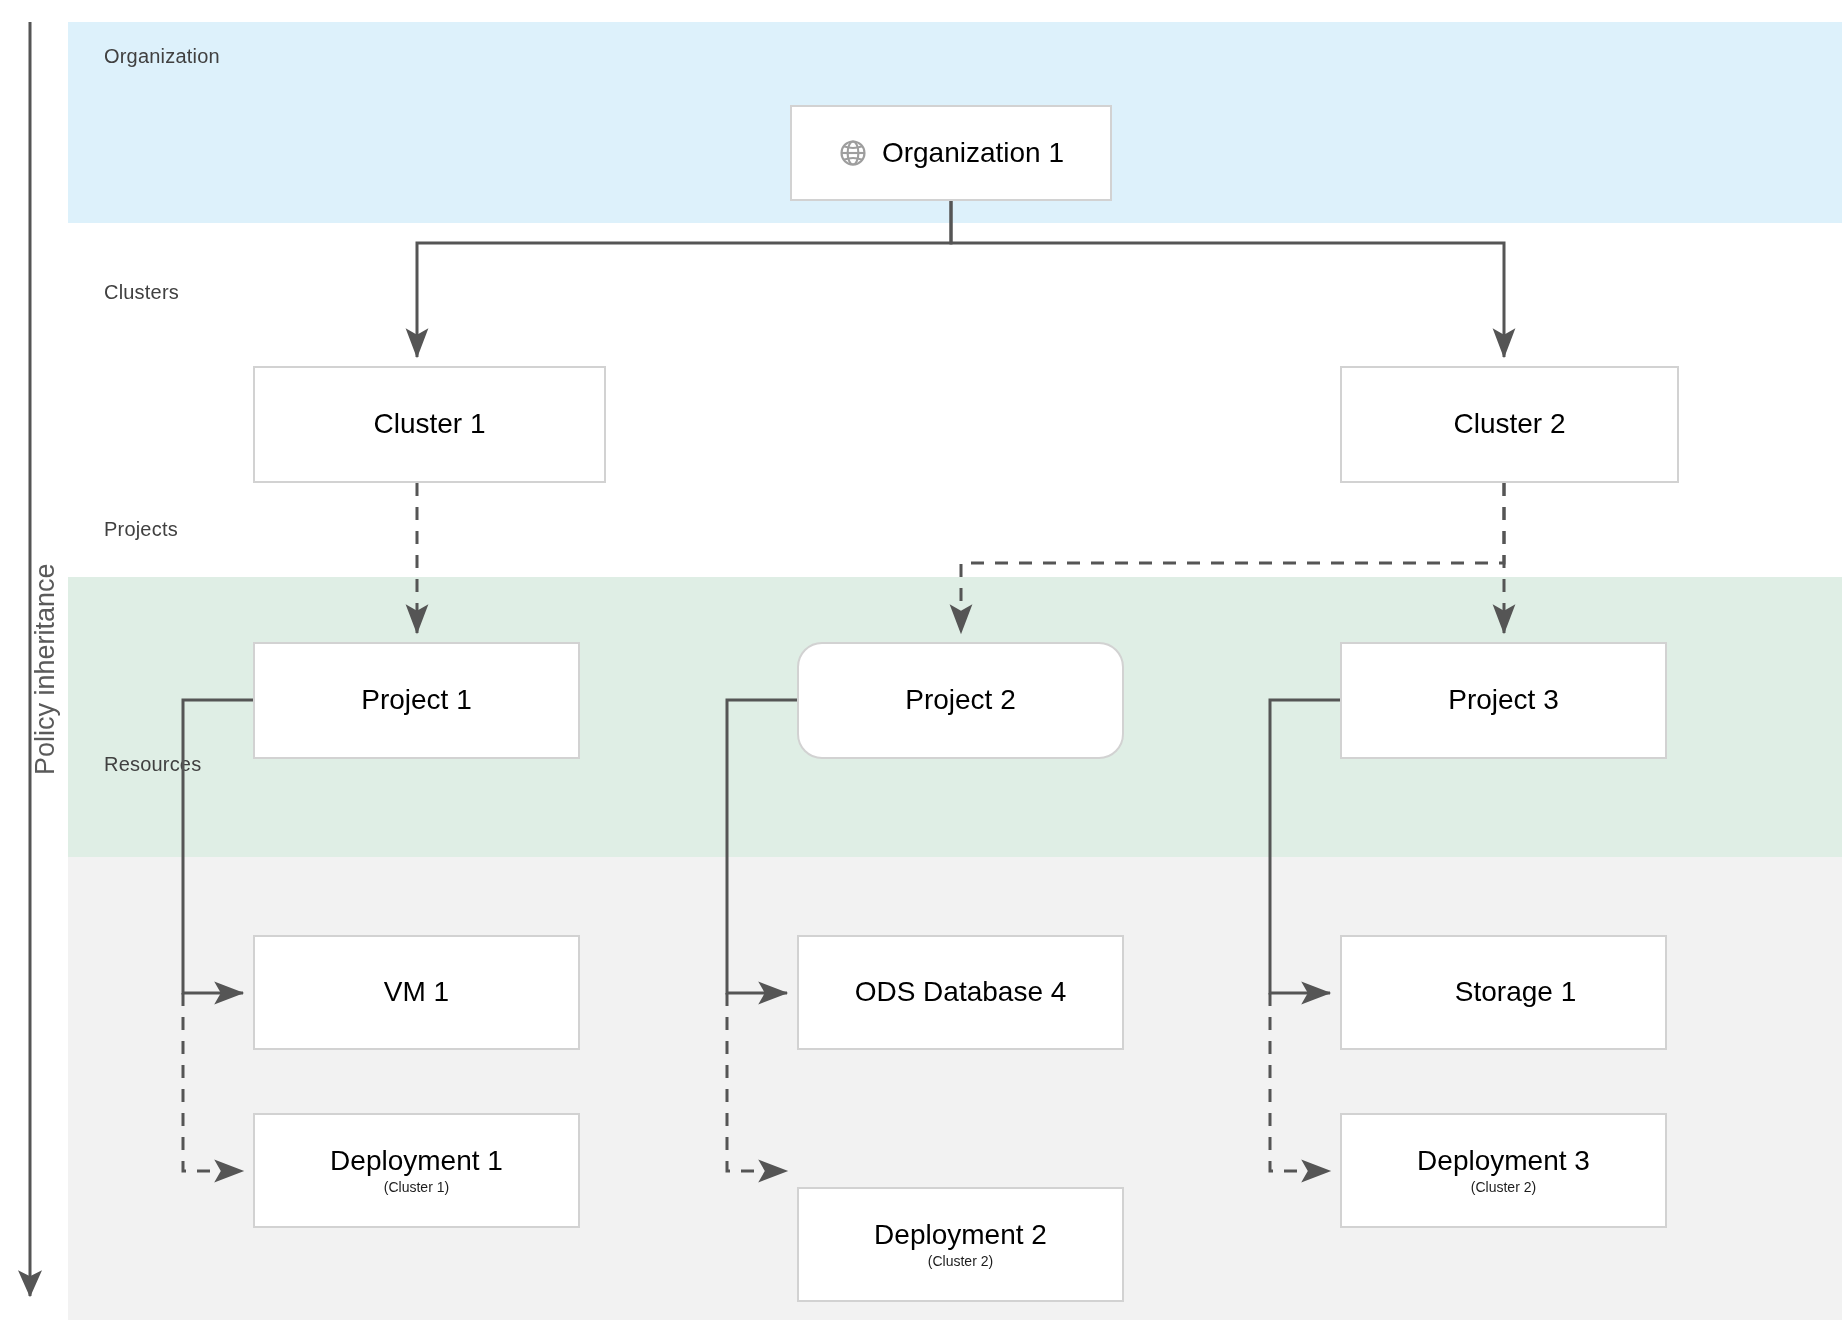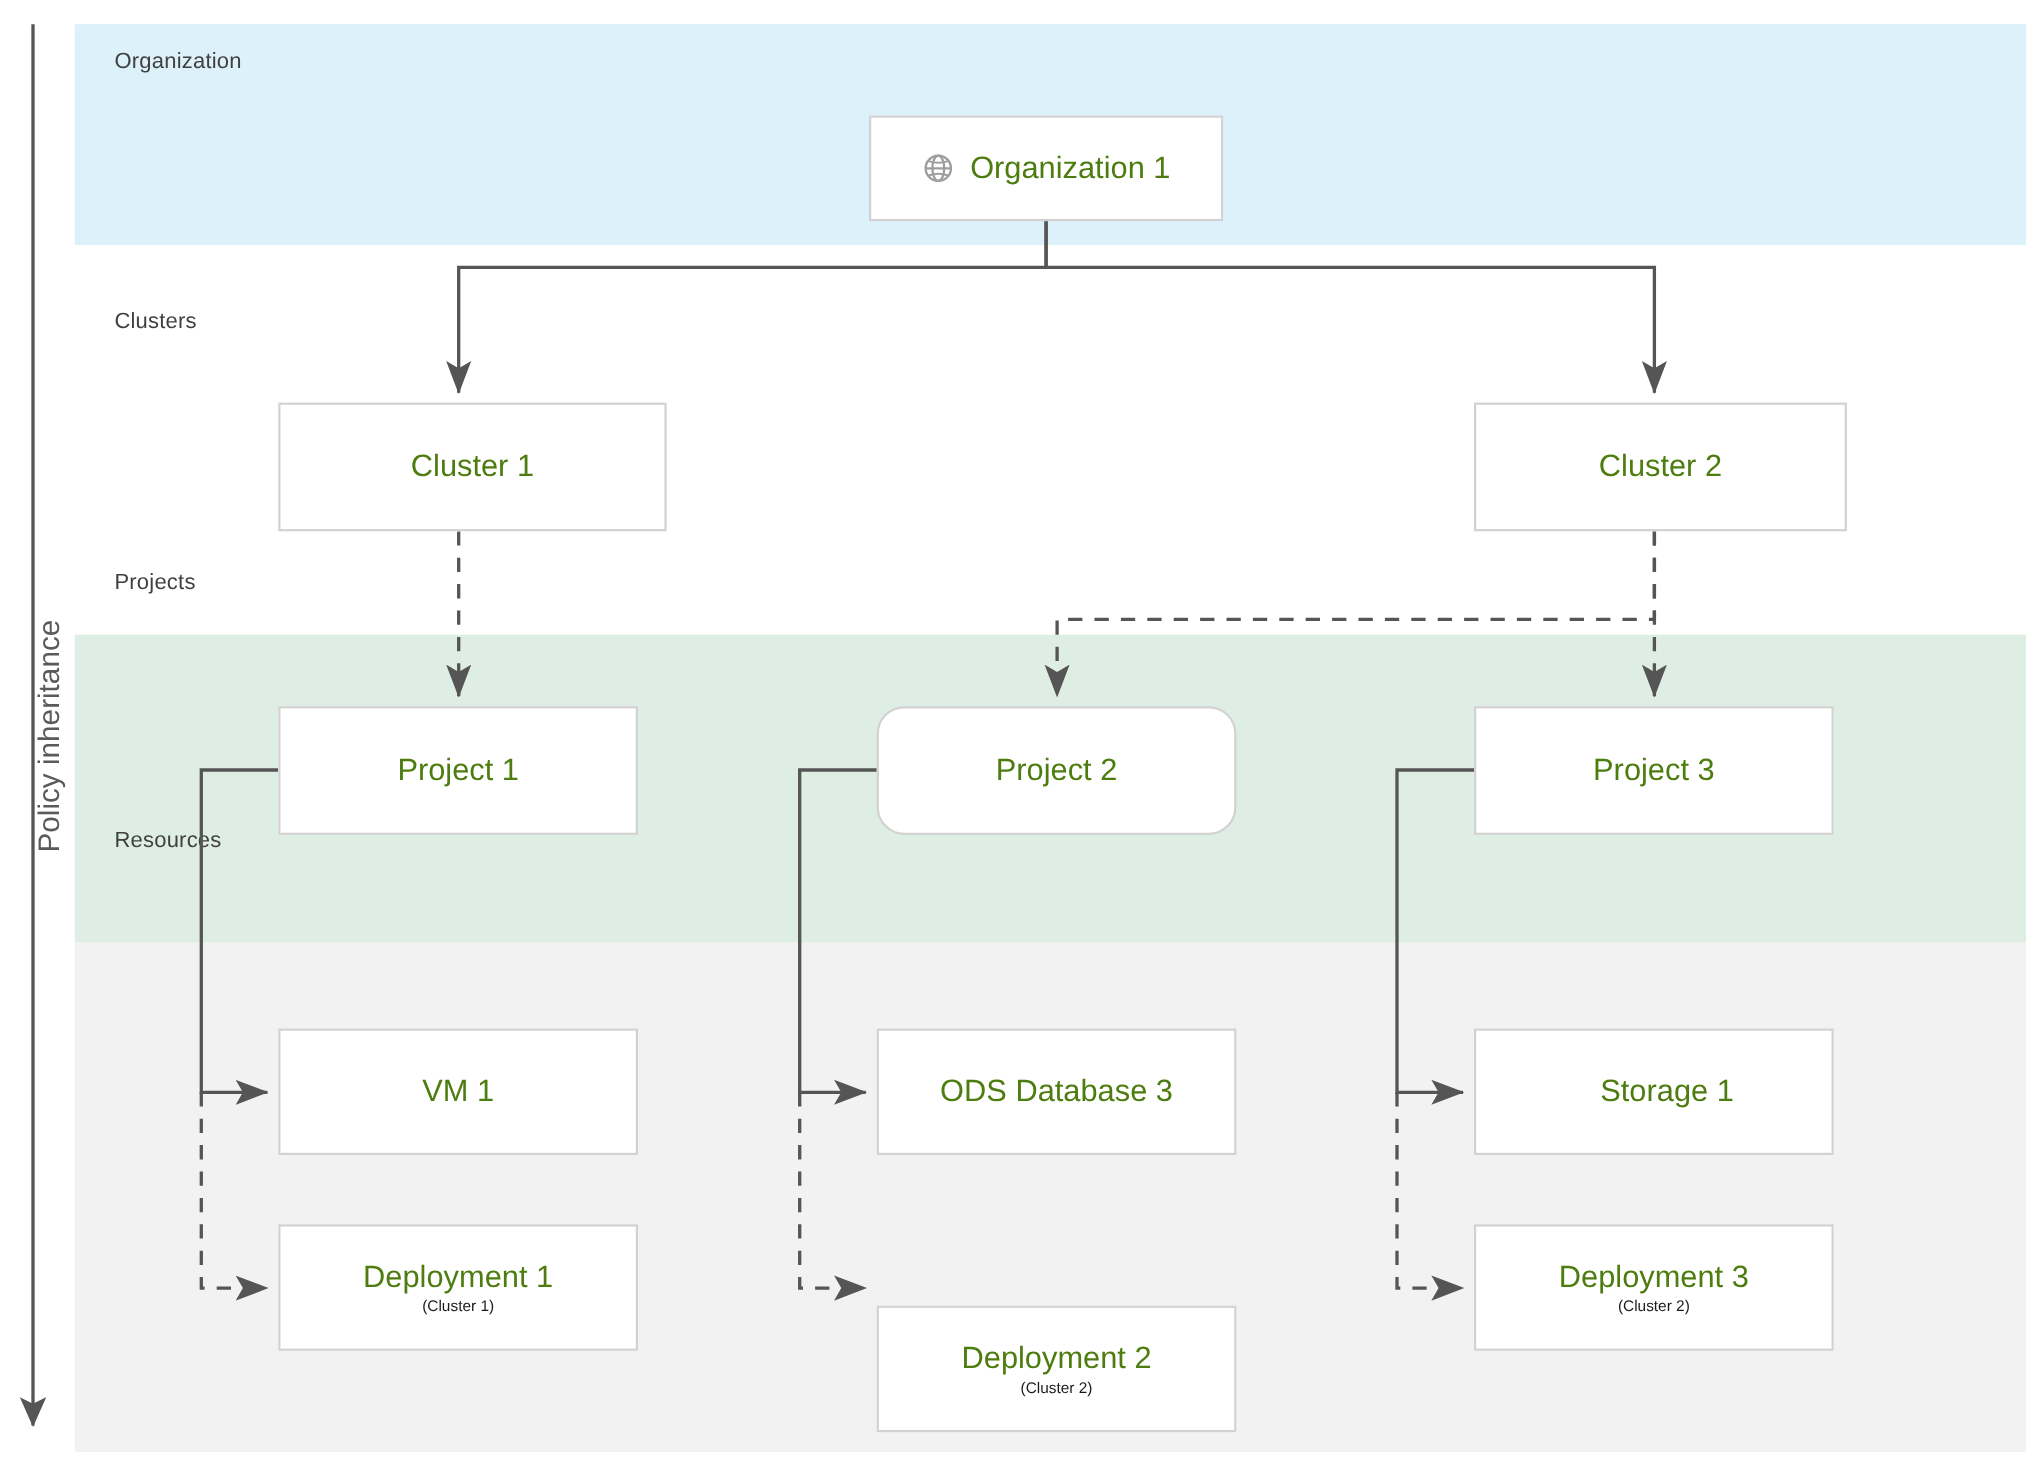--- a/index.html
+++ b/index.html
@@ -41,21 +41,21 @@
     background: #ffffff;
     border: 2px solid #d2d2d2;
     display: flex;
     flex-direction: column;
     align-items: center;
     justify-content: center;
     text-align: center;
   }
   .node-title {
     font-size: 28px;
-    color: #4d7c0f;
+    color: #000000;
     line-height: 1.15;
     white-space: nowrap;
   }
   .node-sub {
     font-size: 14px;
     color: #1c1c1c;
     line-height: 1.2;
     margin-top: 2px;
     white-space: nowrap;
   }
@@ -160,21 +160,21 @@
 
   <div class="node" style="left:1340px; top:642px; width:327px; height:117px;">
     <span class="node-title">Project 3</span>
   </div>
 
   <div class="node" style="left:253px; top:935px; width:327px; height:115px;">
     <span class="node-title">VM 1</span>
   </div>
 
   <div class="node" style="left:797px; top:935px; width:327px; height:115px;">
-    <span class="node-title">ODS Database 3</span>
+    <span class="node-title">ODS Database 4</span>
   </div>
 
   <div class="node" style="left:1340px; top:935px; width:327px; height:115px;padding-left:24px;">
     <span class="node-title">Storage 1</span>
   </div>
 
   <div class="node" style="left:253px; top:1113px; width:327px; height:115px;">
     <span class="node-title">Deployment 1</span>
     <span class="node-sub">(Cluster 1)</span>
   </div>

